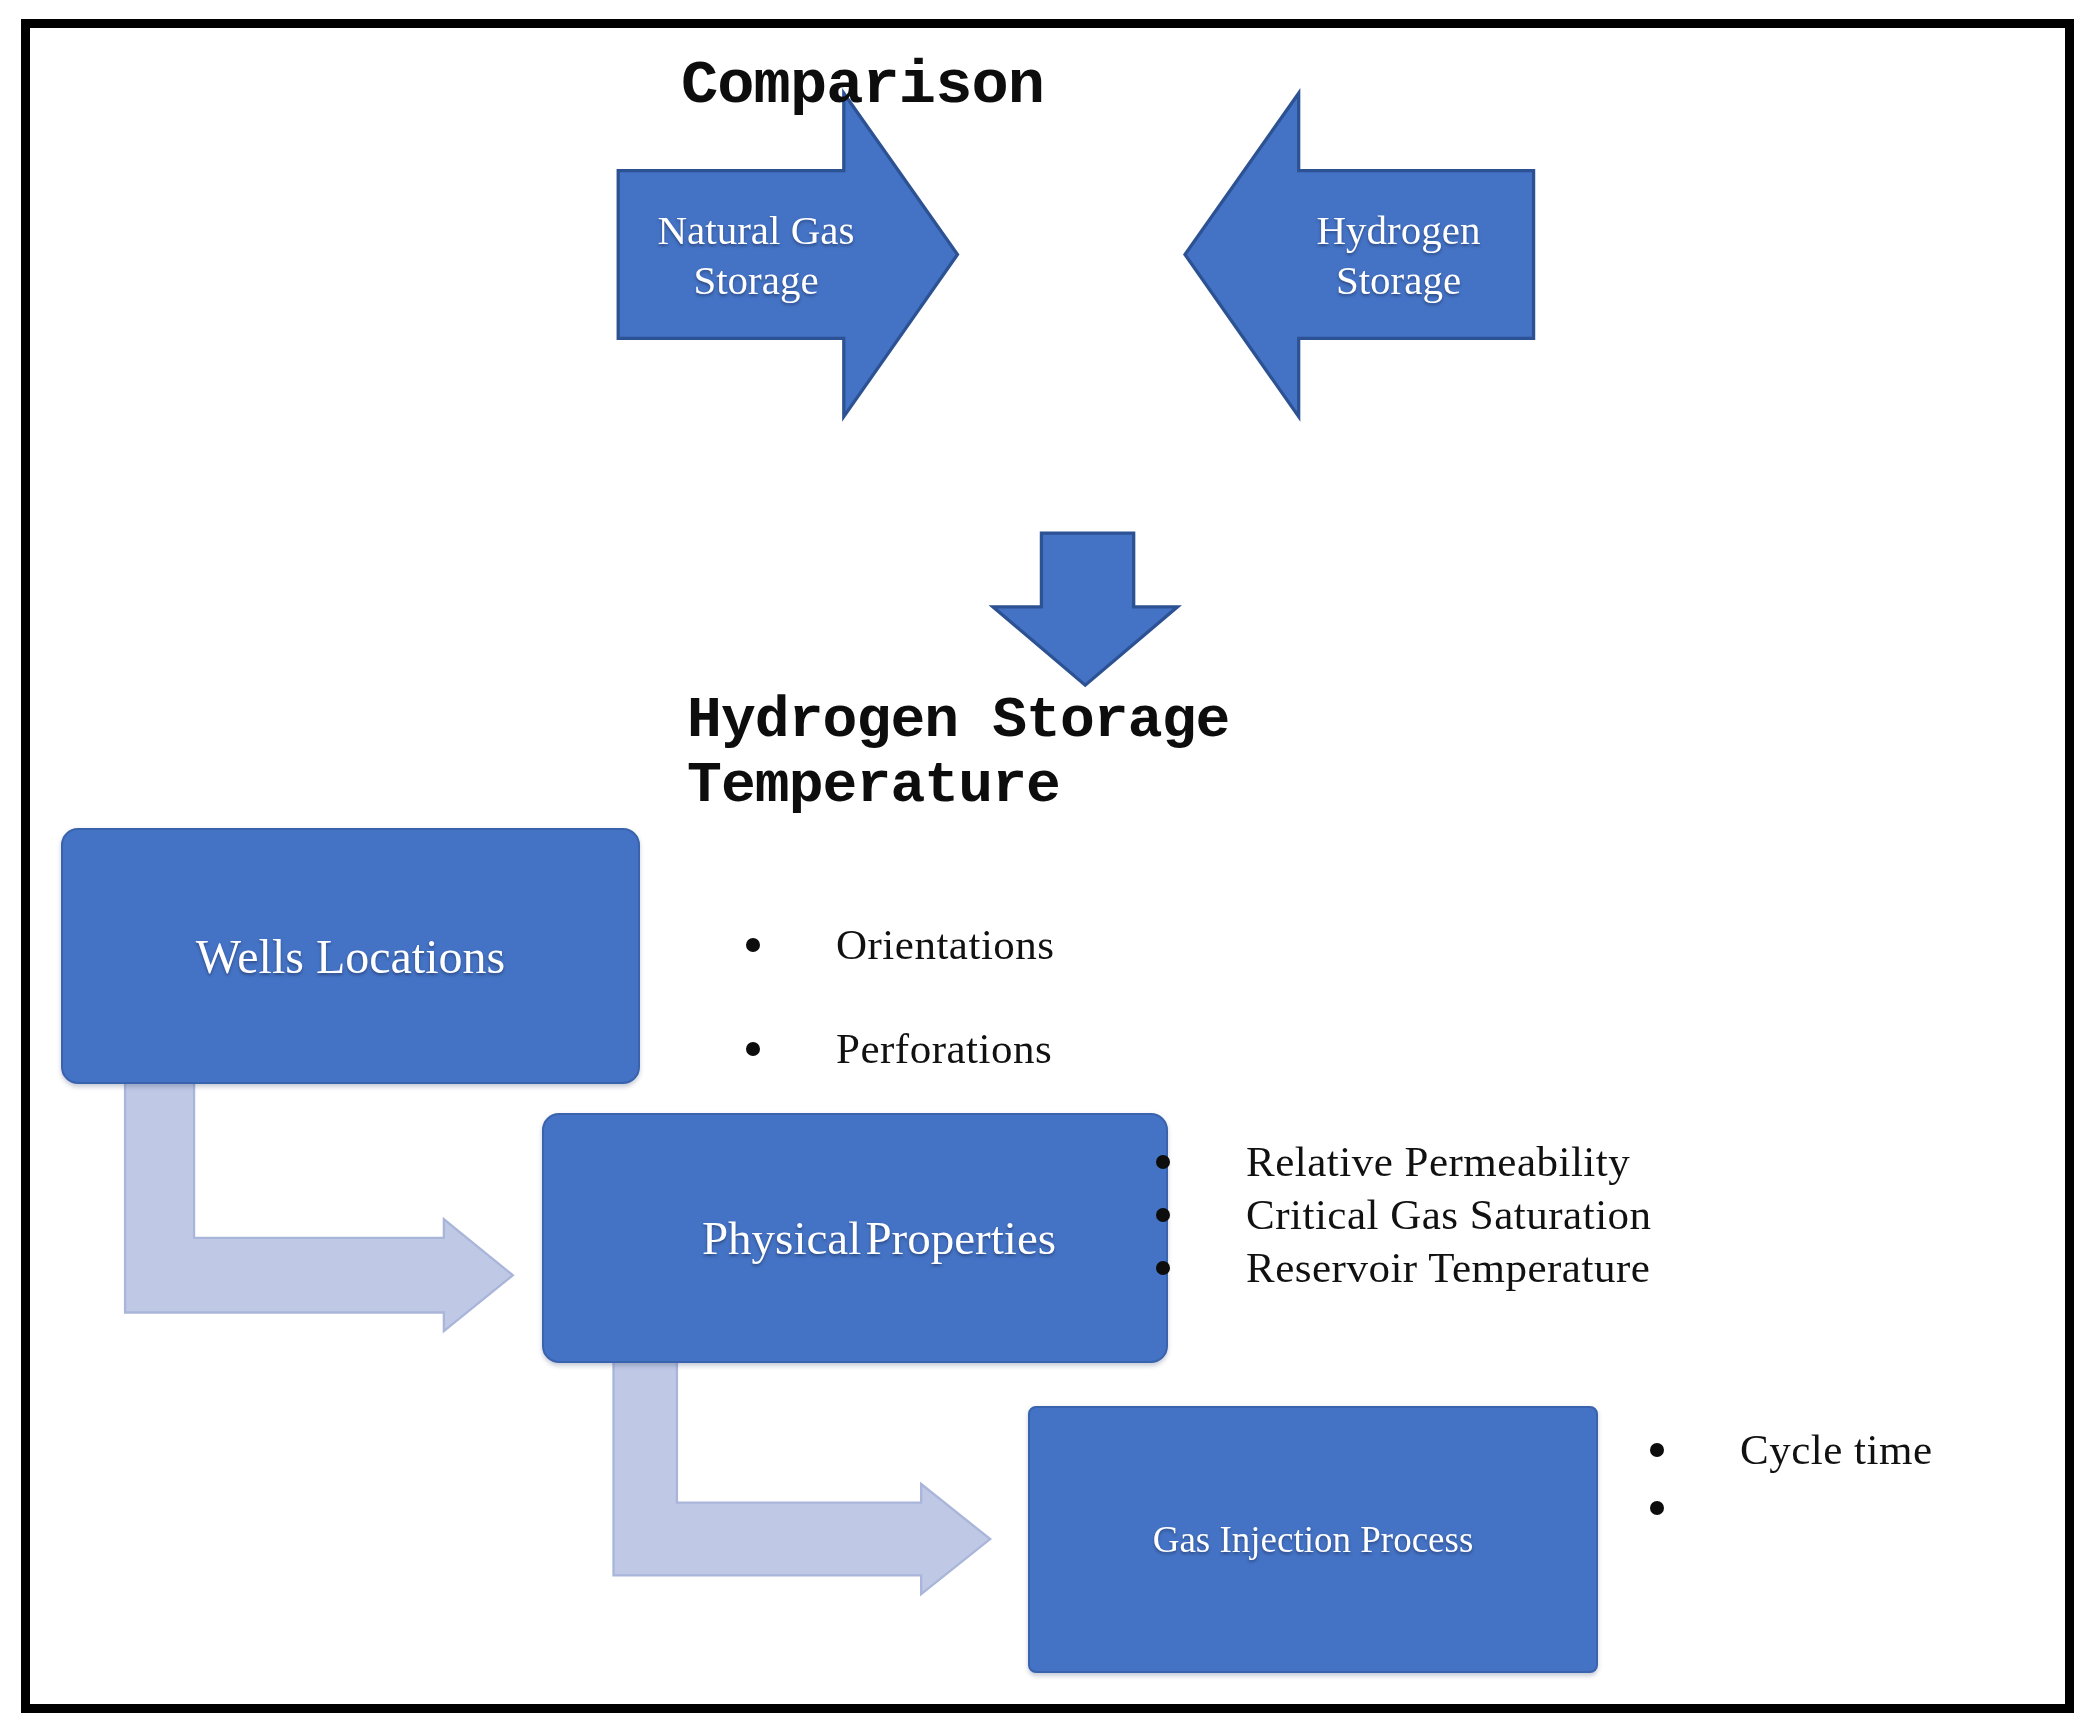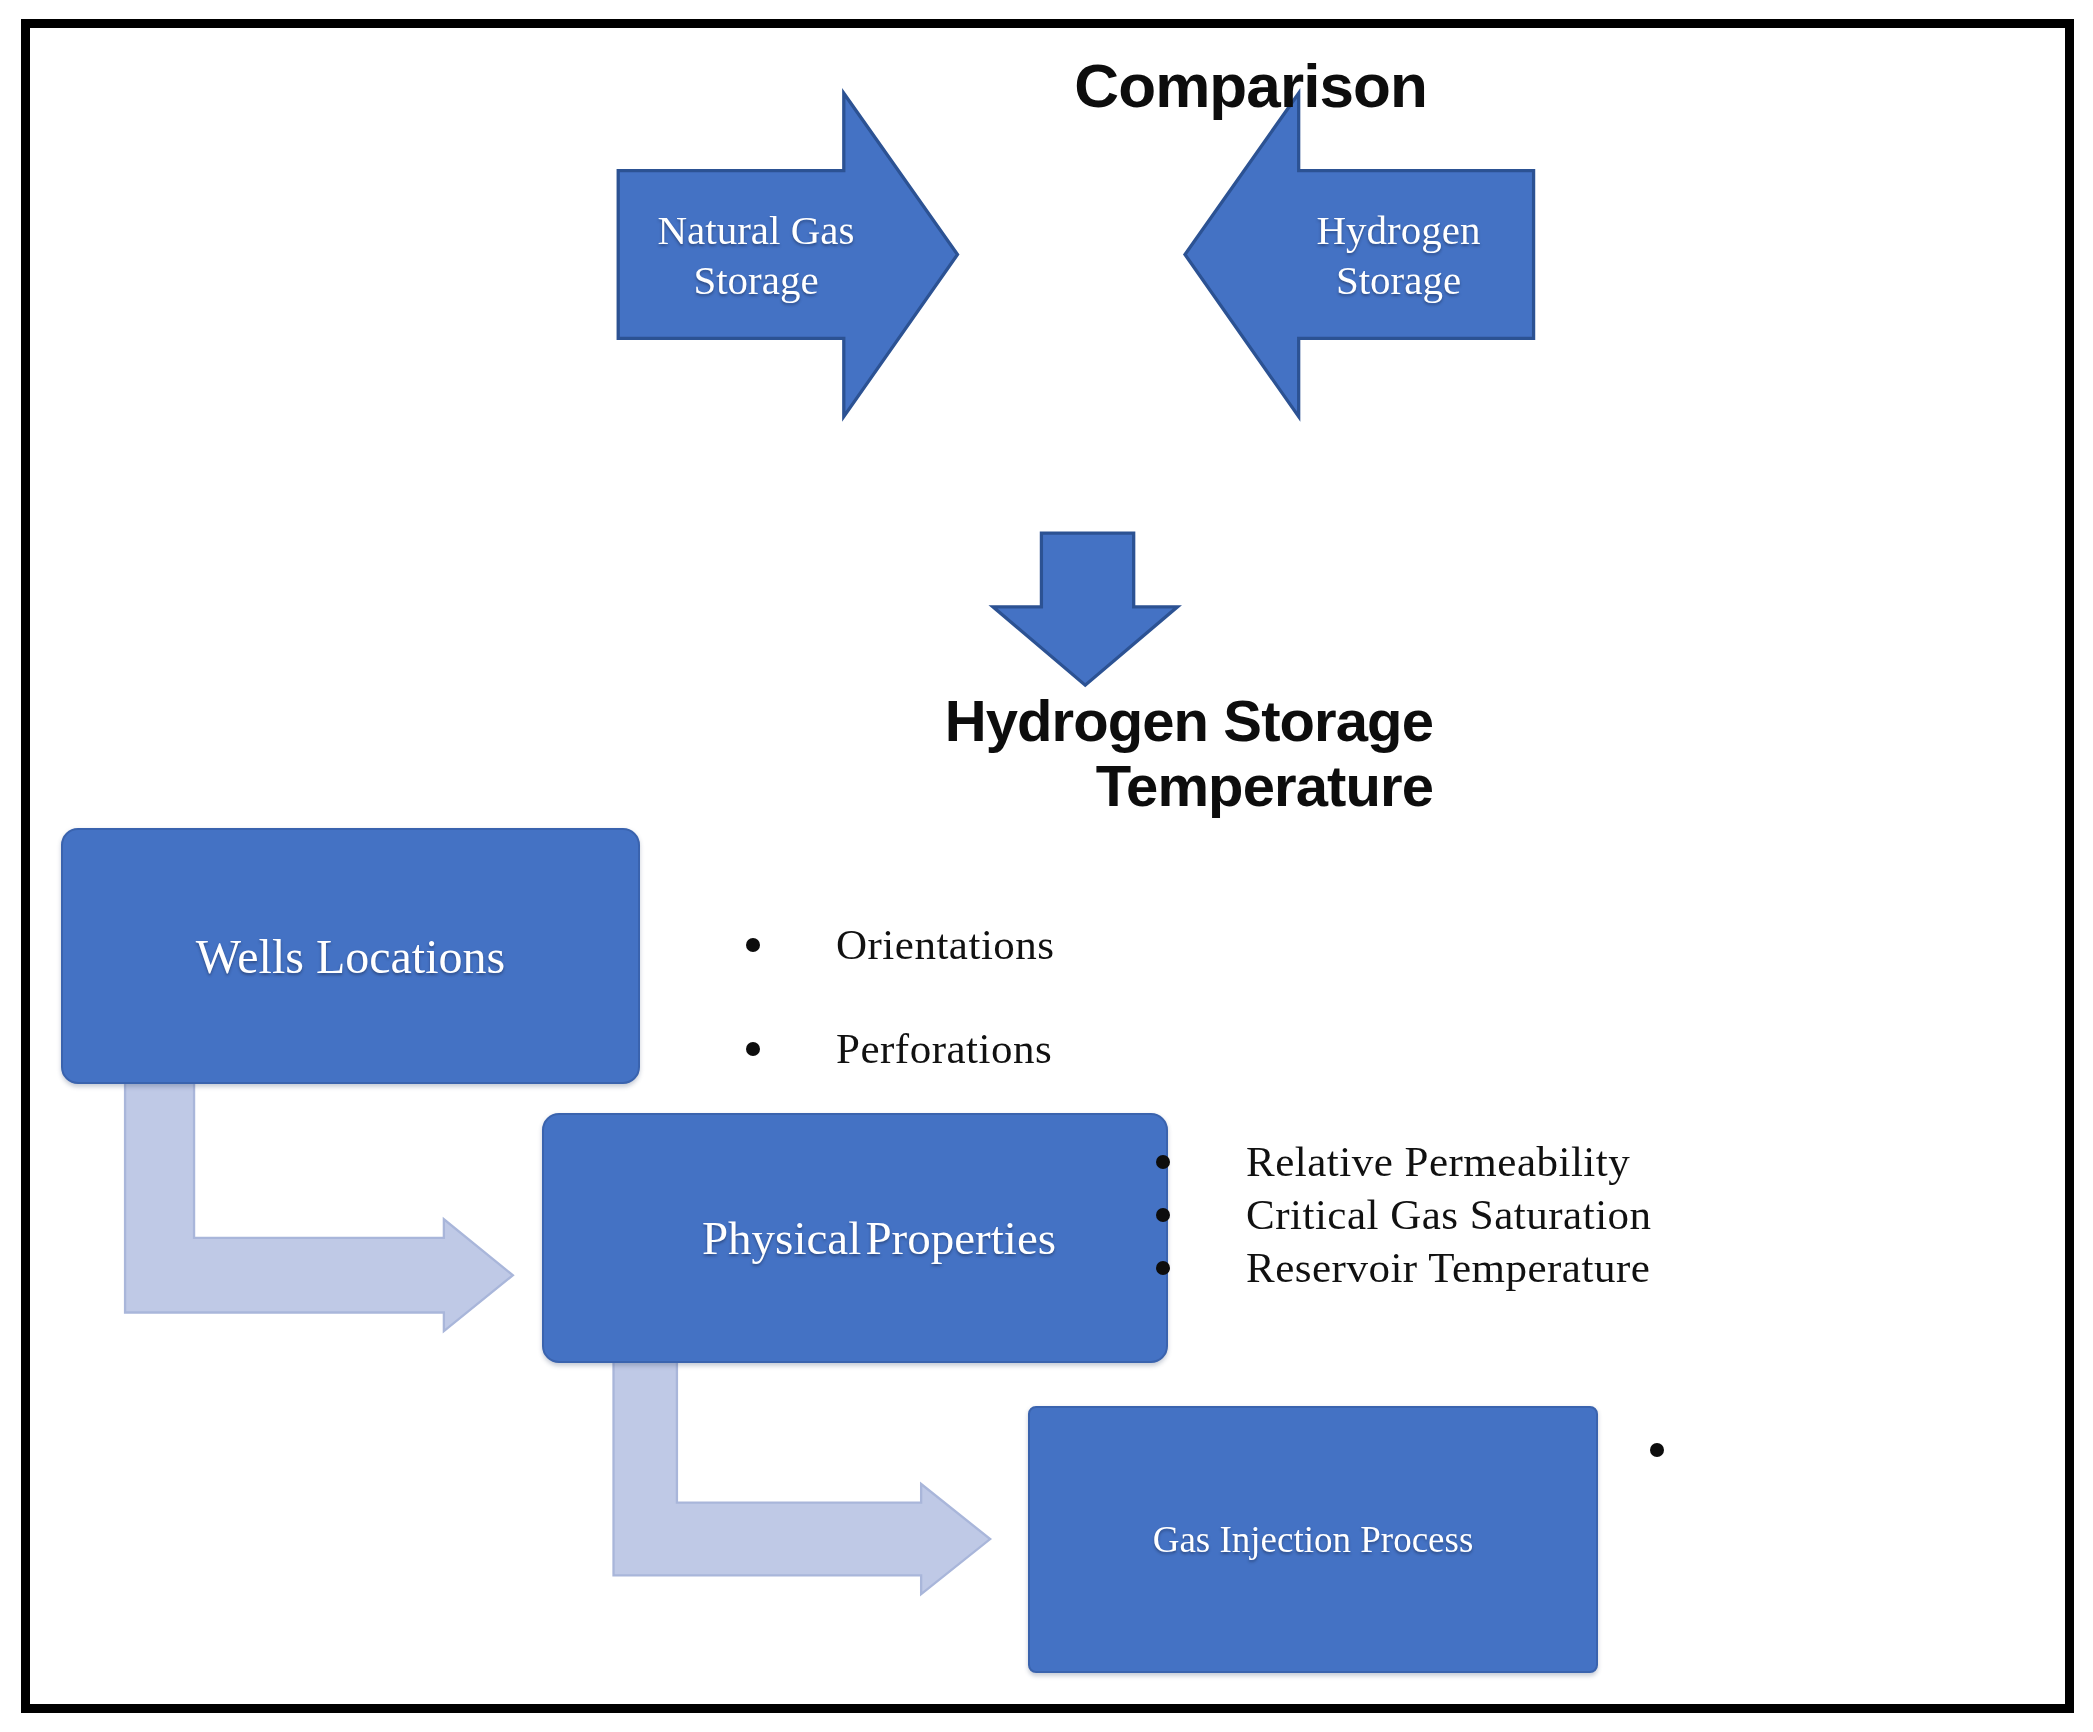--- a/index.html
+++ b/index.html
@@ -13,22 +13,22 @@
   .frame{
     position:absolute;left:20.5px;top:18.6px;right:20.5px;bottom:18.6px;
     border:9.3px solid #000;
     pointer-events:none;
   }
   svg.shapes{position:absolute;left:0;top:0;width:2094px;height:1732px;}
   .poly-dark{fill:var(--primary,#4472C4);stroke:var(--primary-border,#2C5293);stroke-width:3.5;}
   .poly-light{fill:var(--connector,#BFC9E6);stroke:var(--connector-border,#A9B6DA);stroke-width:2.5;}
 
   .title{
-    position:absolute;margin:0;text-align:right;
-    font-family:Liberation Sans, sans-serif;
+    position:absolute;margin:0;text-align:left;
+    font-family:Liberation Mono, monospace;
     font-weight:700;color:#0d0d0d;letter-spacing:-0.9px;
   }
   .comparison{left:681px;top:52px;width:746px;font-size:62px;line-height:67px;}
   .optimization{left:687px;top:688px;width:746px;font-size:58px;line-height:65px;}
 
   .arrow-label{
     position:absolute;display:flex;align-items:center;justify-content:center;
     text-align:center;color:var(--label,#fff);
     font-size:41px;line-height:50px;
     text-shadow:0 1.9px 2.8px rgba(20,30,60,.45);
@@ -117,17 +117,21 @@
     </li>
   </ul>
 
   <div class="node box3">
     <span>Gas Injection Process</span>
   </div>
 
   <ul class="bullets l3">
     <li>
       <span class="dot"></span>
+      <span class="btxt">Cycle time</span>
+    </li>
+    <li>
+      <span class="dot"></span>
     </li>
   </ul>
 
 </div>
 
 
 </body></html>

